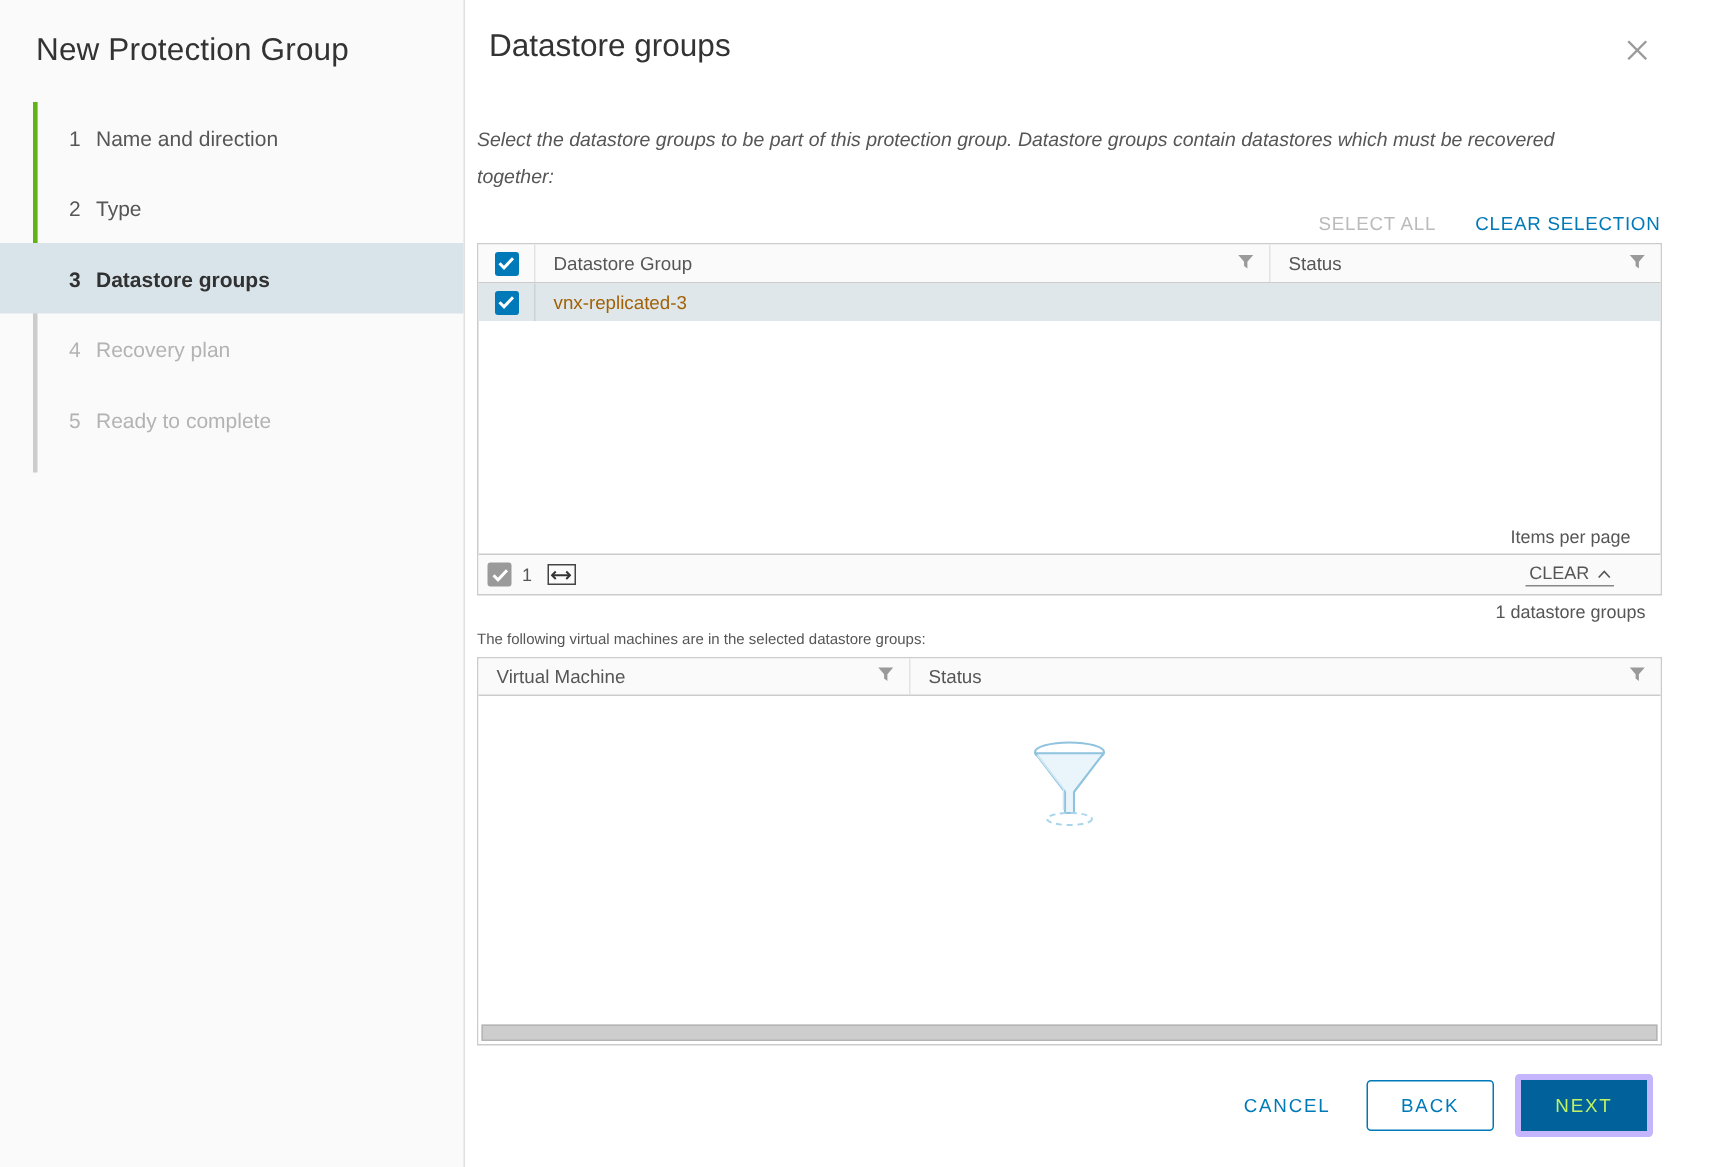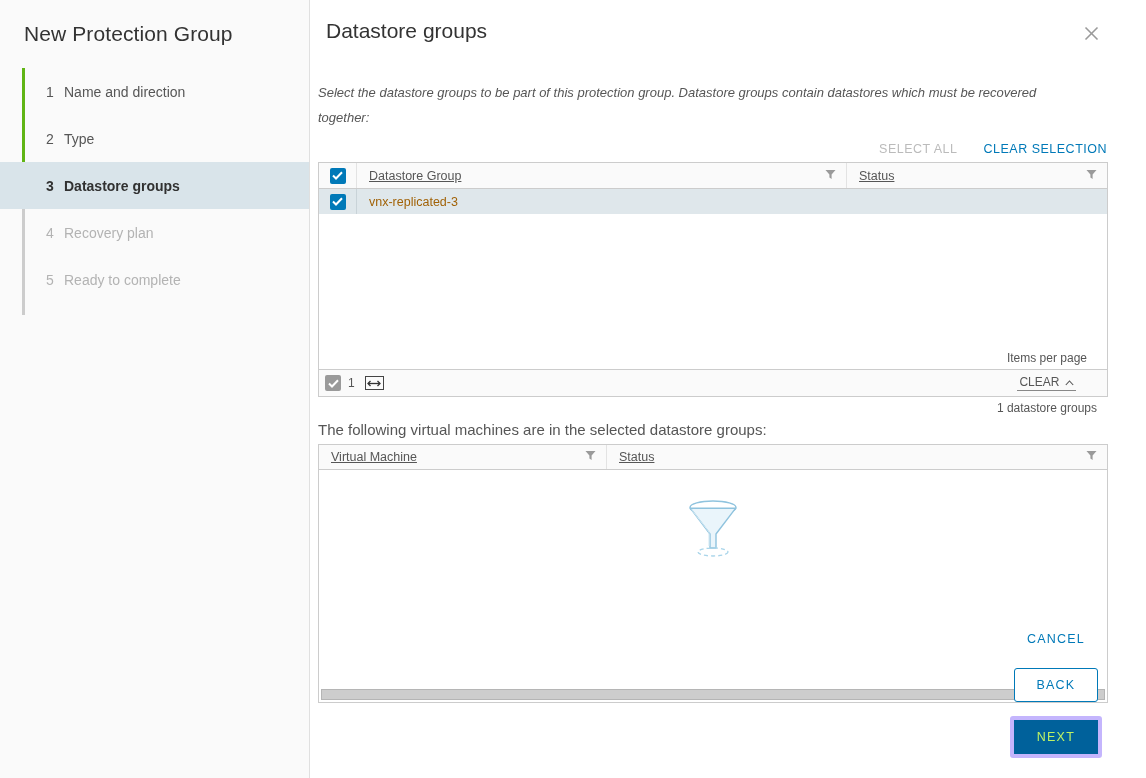--- a/index.html
+++ b/index.html
@@ -151,21 +151,20 @@
   }
   .chk svg { display: block; }
   .th {
     display: flex;
     align-items: center;
     font-size: 12.5px;
     color: #565656;
     padding-left: 12px;
     position: relative;
     border-right: 1px solid #e3e3e3;
-    text-decoration: underline;
   }
   .th:last-child { border-right: none; }
   .th .filter-icon {
     position: absolute;
     right: 10px;
     top: 50%;
     transform: translateY(-50%);
     cursor: pointer;
   }
   .grid-row {
@@ -215,21 +214,21 @@
   }
   .auto-select {
     display: flex; align-items: center; gap: 6px;
     border-bottom: 1px solid #888;
     padding: 0 2px 1px 2px;
     cursor: pointer;
     color: #565656;
   }
 
   .subdesc {
-    font-size: 15px;
+    font-size: 10px;
     color: #565656;
     margin-top: 24px;
   }
   .grid2 {
     width: 790px;
     border: 1px solid #cccccc;
     margin-top: 6px;
     background: #ffffff;
   }
   .grid2-head {
@@ -266,21 +265,20 @@
   }
 
   
   .footer-btns {
     position: absolute;
     right: 16px;
     bottom: 20px;
     display: flex;
     align-items: center;
     gap: 14px;
-    flex-direction: column;
   }
   .btn {
     font-size: 12.5px;
     letter-spacing: 1.2px;
     cursor: pointer;
     text-transform: uppercase;
   }
   .btn-flat {
     color: #0079b8;
     background: transparent;

